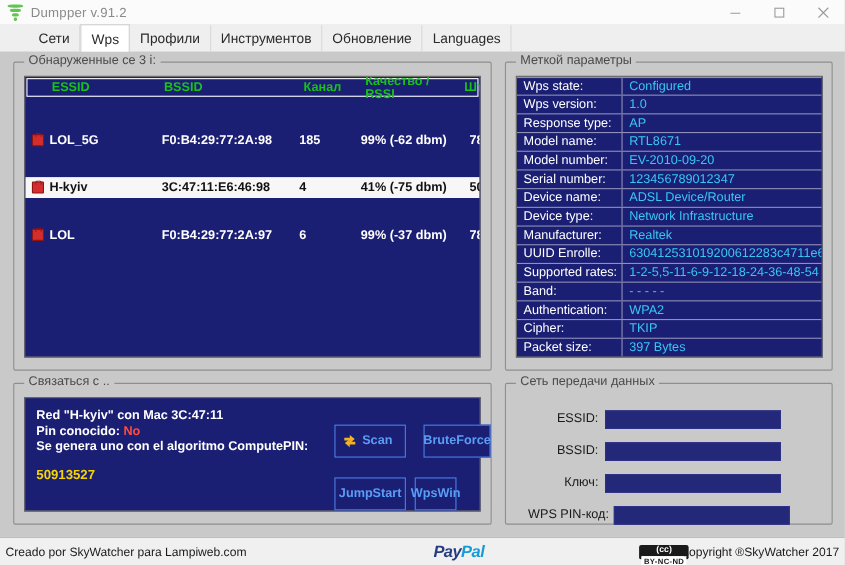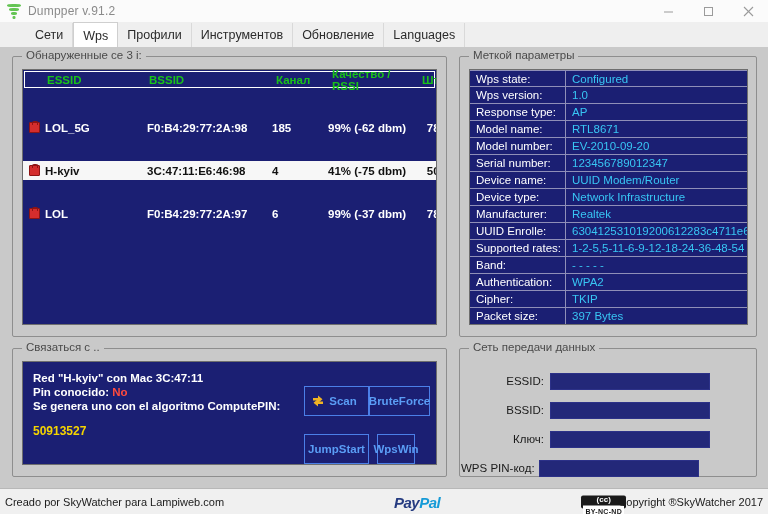--- a/index.html
+++ b/index.html
@@ -266,21 +266,21 @@
     background: #1b1f73;
     color: #5a9df5;
     font-size: 11.5px;
     font-weight: bold;
     display: flex;
     align-items: center;
     justify-content: center;
     box-sizing: border-box;
   }
   #btn-scan       { left: 281px; top: 24px; width: 65px; height: 30px; }
-  #btn-bruteforce { left: 346px; top: 24px; width: 61px; height: 30px; align-items: center; }
+  #btn-bruteforce { left: 362px; top: 24px; width: 61px; height: 30px; align-items: center; }
   #btn-jumpstart  { left: 281px; top: 72px; width: 65px; height: 30px; }
   #btn-wpswin     { left: 354px; top: 72px; width: 38px; height: 30px; }
   #btn-scan .scan-label { margin-left: 13px; }
   .refresh-icon {
     position: absolute;
     left: 6px; top: 50%;
     transform: translateY(-50%);
     width: 14px; height: 14px;
     color: #f0b323;
   }
@@ -309,21 +309,21 @@
     box-sizing: border-box;
     color: #ffffff;
     font-size: 11.5px;
     outline: none;
     padding: 0 3px;
     font-family: "Liberation Sans", sans-serif;
   }
   #row-essid { left: 12px; top: 23px; }
   #row-bssid { left: 12px; top: 52px; }
   #row-key   { left: 12px; top: 81px; }
-  #row-wpspin{ left: 1px; top: 110px; }
+  #row-wpspin{ left: 20px; top: 110px; }
   #row-wpspin .form-label { width: 78px; }
 
   
   .statusbar {
     position: absolute;
     left: 0; top: 488px;
     width: 768px; height: 26px;
     background: #f0f0f0;
     border-top: 1px solid #b8b8b8;
     display: flex;
@@ -508,21 +508,21 @@
           <div class="param-row">
             <div class="p-key">Model number:</div>
             <div class="p-val">EV-2010-09-20</div>
           </div>
           <div class="param-row">
             <div class="p-key">Serial number:</div>
             <div class="p-val">123456789012347</div>
           </div>
           <div class="param-row">
             <div class="p-key">Device name:</div>
-            <div class="p-val">UUID Modem/Router</div>
+            <div class="p-val">ADSL Device/Router</div>
           </div>
           <div class="param-row">
             <div class="p-key">Device type:</div>
             <div class="p-val">Network Infrastructure</div>
           </div>
           <div class="param-row">
             <div class="p-key">Manufacturer:</div>
             <div class="p-val">Realtek</div>
           </div>
           <div class="param-row">

